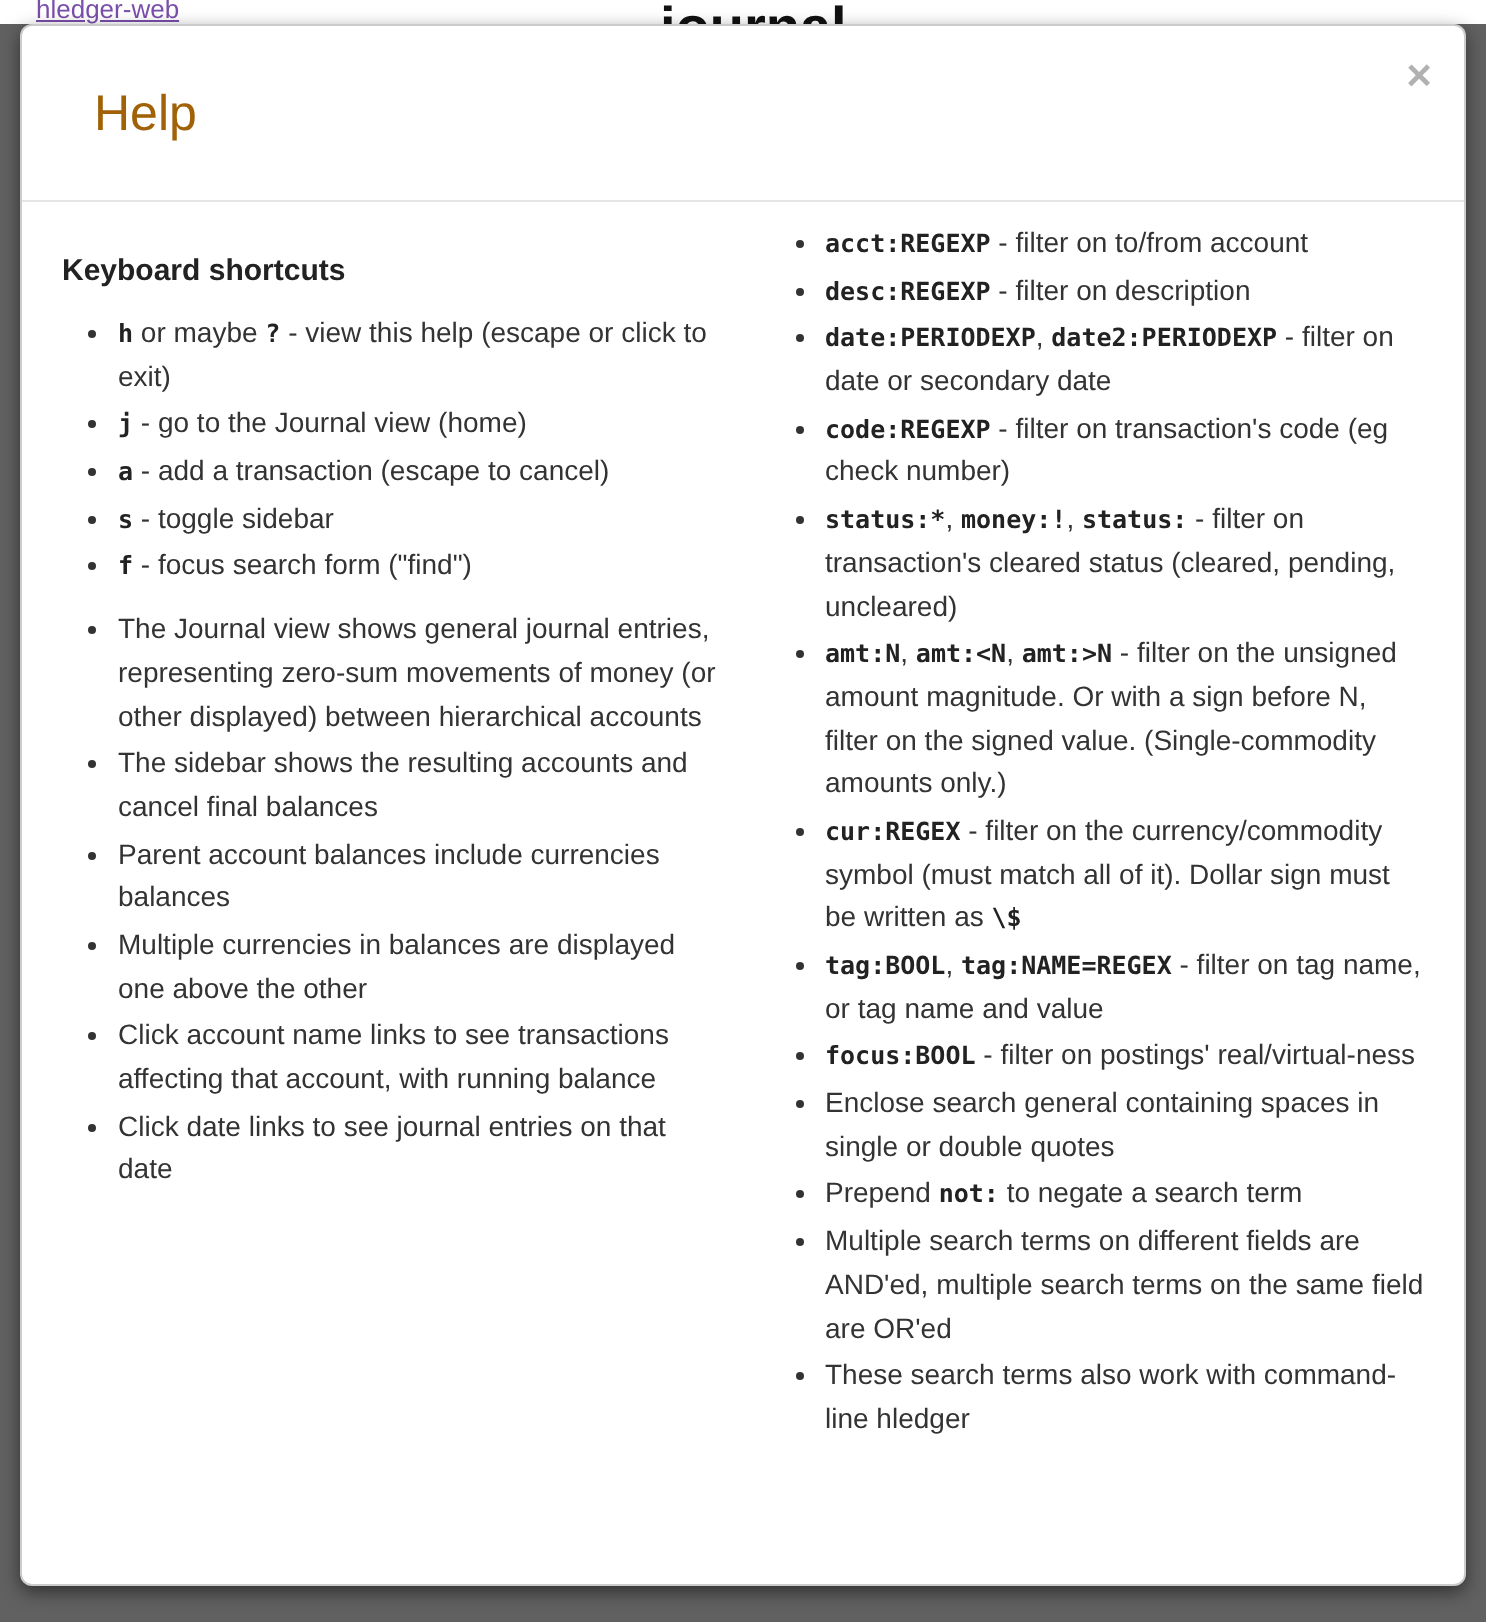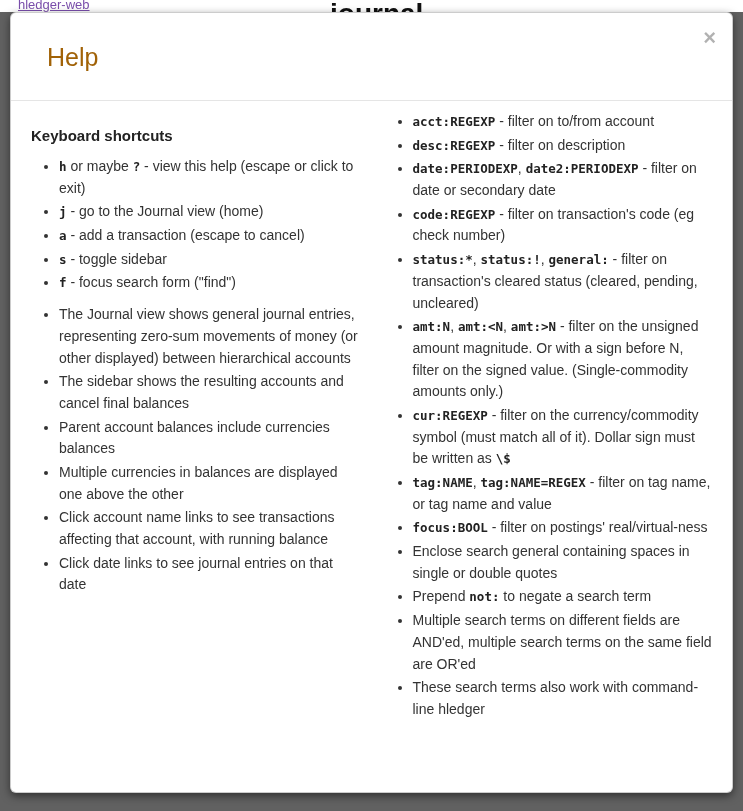--- a/index.html
+++ b/index.html
@@ -79,24 +79,24 @@
           <li>Click account name links to see transactions affecting that account, with running balance</li>
           <li>Click date links to see journal entries on that date</li>
         </ul>
     </div>
     <div class="col">
       <ul>
           <li><code>acct:REGEXP</code> - filter on to/from account</li>
           <li><code>desc:REGEXP</code> - filter on description</li>
           <li><code>date:PERIODEXP</code>, <code>date2:PERIODEXP</code> - filter on date or secondary date</li>
           <li><code>code:REGEXP</code> - filter on transaction's code (eg check number)</li>
-          <li><code>status:*</code>, <code>status:!</code>, <code>general:</code> - filter on transaction's cleared status (cleared, pending, uncleared)</li>
+          <li><code>status:*</code>, <code>money:!</code>, <code>status:</code> - filter on transaction's cleared status (cleared, pending, uncleared)</li>
           <li><code>amt:N</code>, <code>amt:&lt;N</code>, <code>amt:&gt;N</code> - filter on the unsigned amount magnitude. Or with a sign before N, filter on the signed value. (Single-commodity amounts only.)</li>
-          <li><code>cur:REGEXP</code> - filter on the currency/commodity symbol (must match all of it). Dollar sign must be written as <code>\$</code></li>
-          <li><code>tag:NAME</code>, <code>tag:NAME=REGEX</code> - filter on tag name, or tag name and value</li>
+          <li><code>cur:REGEX</code> - filter on the currency/commodity symbol (must match all of it). Dollar sign must be written as <code>\$</code></li>
+          <li><code>tag:BOOL</code>, <code>tag:NAME=REGEX</code> - filter on tag name, or tag name and value</li>
           <li><code>focus:BOOL</code> - filter on postings' real/virtual-ness</li>
           <li>Enclose search general containing spaces in single or double quotes</li>
           <li>Prepend <code>not:</code> to negate a search term</li>
           <li>Multiple search terms on different fields are AND'ed, multiple search terms on the same field are OR'ed</li>
           <li>These search terms also work with command-line hledger</li>
         </ul>
     </div>
   </div>
 </div>
 

